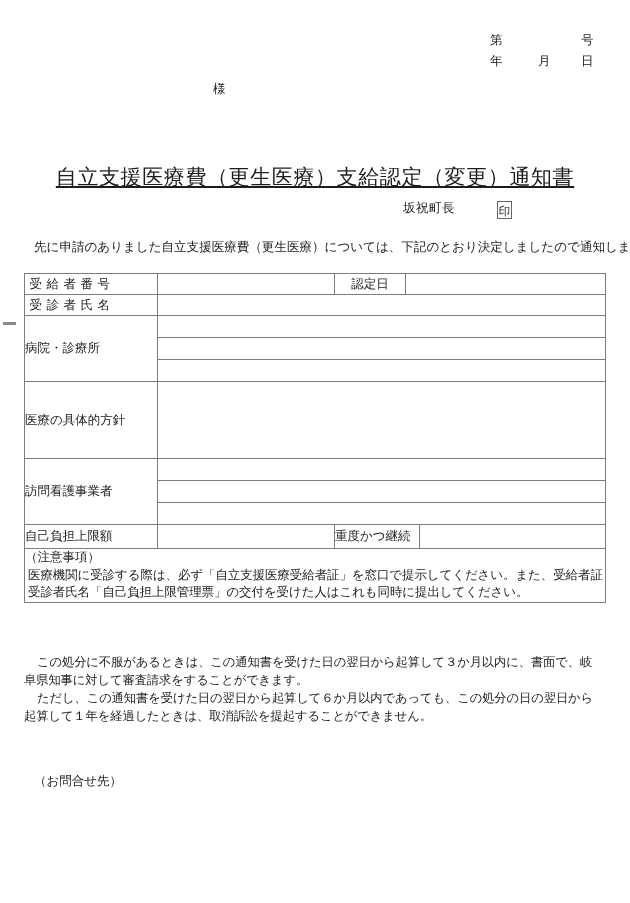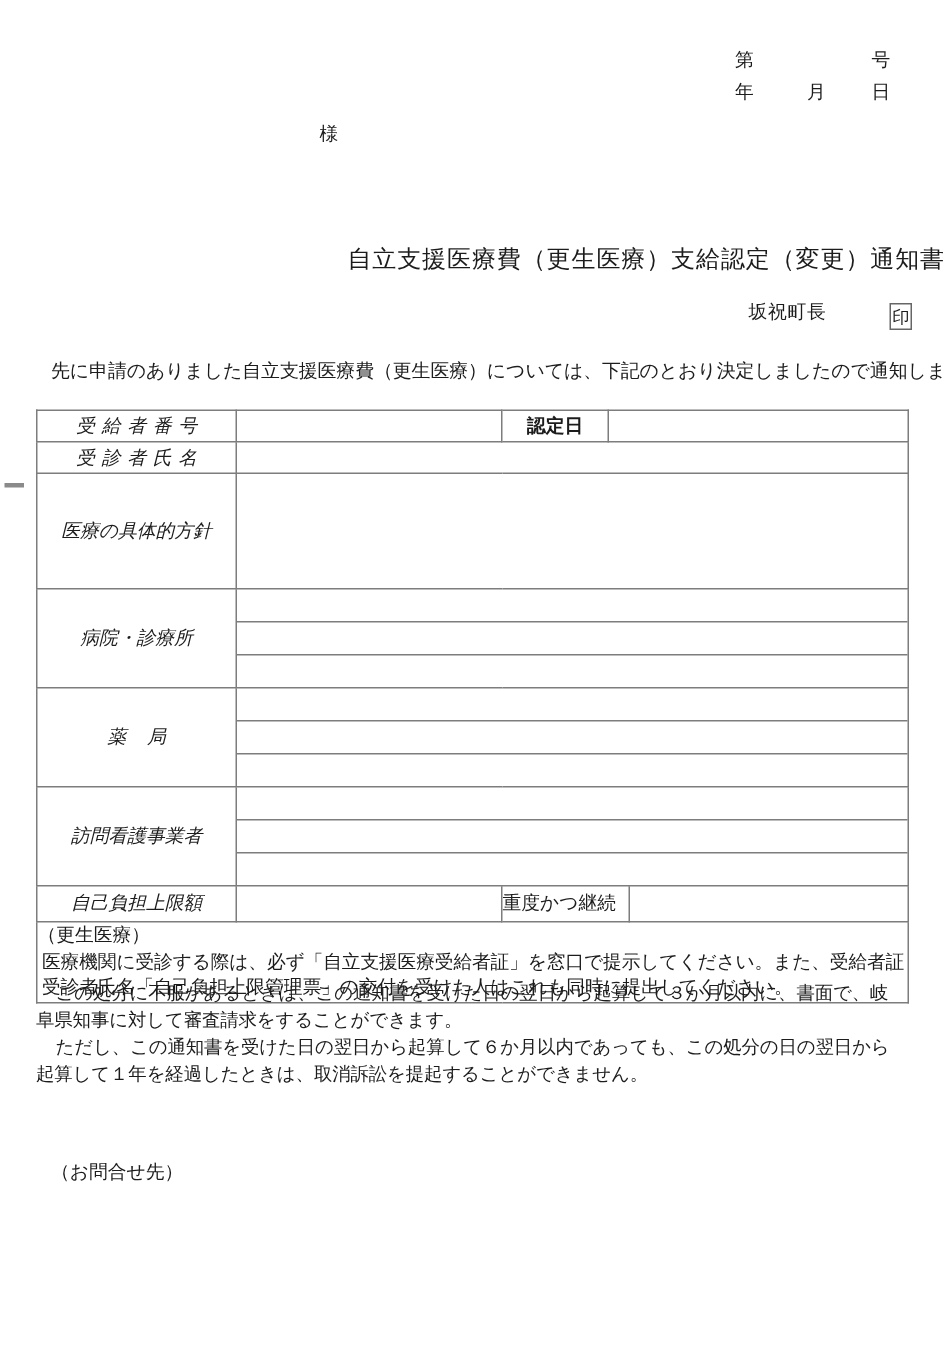--- a/index.html
+++ b/index.html
@@ -51,29 +51,30 @@
     left: 213px;
     top: 81px;
     font-size: 12.5px;
   }
 
   
   .doc-title {
     left: 0;
     top: 163px;
     width: 630px;
-    text-align: right;
-    font-size: 16px;
+    text-align: center;
+    font-size: 21px;
     letter-spacing: 0.6px;
     white-space: nowrap;
+    text-decoration: underline;
   }
   .signer {
     left: 0;
     top: 200px;
-    width: 608px;
+    width: 512px;
     text-align: right;
     box-sizing: border-box;
     font-size: 12.5px;
     white-space: nowrap;
   }
   .signer-name { letter-spacing: 0.5px; }
   .seal-box {
     display: inline-block;
     width: 15px;
     height: 18px;
@@ -112,23 +113,22 @@
     table-layout: fixed;
   }
   .main-table td {
     border: 1px solid #7d7d7d;
     font-size: 12.5px;
     padding: 0;
     vertical-align: middle;
   }
   .lbl {
     width: 133px;
-    text-align: center;
-    white-space: nowrap;
-    font-style: italic;
+    text-align: left;
+    white-space: nowrap;
   }
   .sp4 { letter-spacing: 4.5px; text-indent: 4.5px; }
   .sp8 { letter-spacing: 8px; text-indent: 8px; }
   .sp14 { letter-spacing: 14px; text-indent: 14px; }
   .h-sm { height: 20px; }
   .h-md { height: 23px; }
   .h-lg { height: 36px; }
   .h-policy { height: 76px; }
   .nested {
     width: 100%;
@@ -150,21 +150,20 @@
   .validity-inner span {
     position: absolute;
     top: 10px;
   }
   .v-from { left: 167px; }
   .v-to { left: 333px; }
   .cert-lbl {
     width: 71px;
     text-align: center;
     white-space: nowrap;
-    font-weight: bold;
   }
   .sev-lbl {
     width: 86px;
     text-align: left;
     white-space: nowrap;
     font-size: 12px;
   }
 
   
   .notes-cell {
@@ -243,58 +242,40 @@
         <td class="lbl sp4 h-sm">受給者番号</td>
         <td class="h-sm"></td>
         <td class="cert-lbl h-sm">認定日</td>
         <td class="h-sm" colspan="2"></td>
       </tr>
       <tr>
         <td class="lbl sp4 h-sm">受診者氏名</td>
         <td class="h-sm" colspan="4"></td>
       </tr>
       <tr>
-        <td class="lbl h-policy">医療の具体的方針</td>
-        <td class="h-policy" colspan="4"></td>
-      </tr>
-      <tr>
         <td class="lbl">病院・診療所</td>
         <td colspan="4" style="padding:0">
           <table class="nested">
             <tbody>
               <tr>
                   <td></td>
                 </tr>
               <tr>
                   <td></td>
                 </tr>
               <tr>
                   <td></td>
                 </tr>
             </tbody>
           </table>
         </td>
       </tr>
       <tr>
-        <td class="lbl sp14">薬局</td>
-        <td colspan="4" style="padding:0">
-          <table class="nested">
-            <tbody>
-              <tr>
-                  <td></td>
-                </tr>
-              <tr>
-                  <td></td>
-                </tr>
-              <tr>
-                  <td></td>
-                </tr>
-            </tbody>
-          </table>
-        </td>
+        <td class="lbl h-policy">医療の具体的方針</td>
+        <td class="h-policy" colspan="4"></td>
       </tr>
       <tr>
         <td class="lbl">訪問看護事業者</td>
         <td colspan="4" style="padding:0">
           <table class="nested">
             <tbody>
               <tr>
                   <td></td>
                 </tr>
               <tr>
@@ -308,21 +289,21 @@
         </td>
       </tr>
       <tr>
         <td class="lbl h-md">自己負担上限額</td>
         <td class="h-md"></td>
         <td class="sev-lbl h-md" colspan="2">重度かつ継続</td>
         <td class="h-md"></td>
       </tr>
       <tr>
         <td class="notes-cell" colspan="5">
-          <div class="notes-title">（更生医療）</div>
+          <div class="notes-title">（注意事項）</div>
           <div class="notes-body">医療機関に受診する際は、必ず「自立支援医療受給者証」を窓口で提示してください。また、受給者証</div>
           <div class="notes-body">受診者氏名「自己負担上限管理票」の交付を受けた人はこれも同時に提出してください。</div>
         </td>
       </tr>
     </tbody>
   </table>
 
   <div class="abs legal">
     <p>この処分に不服があるときは、この通知書を受けた日の翌日から起算して３か月以内に、書面で、岐阜県知事に対して審査請求をすることができます。</p>
     <p>ただし、この通知書を受けた日の翌日から起算して６か月以内であっても、この処分の日の翌日から起算して１年を経過したときは、取消訴訟を提起することができません。</p>

